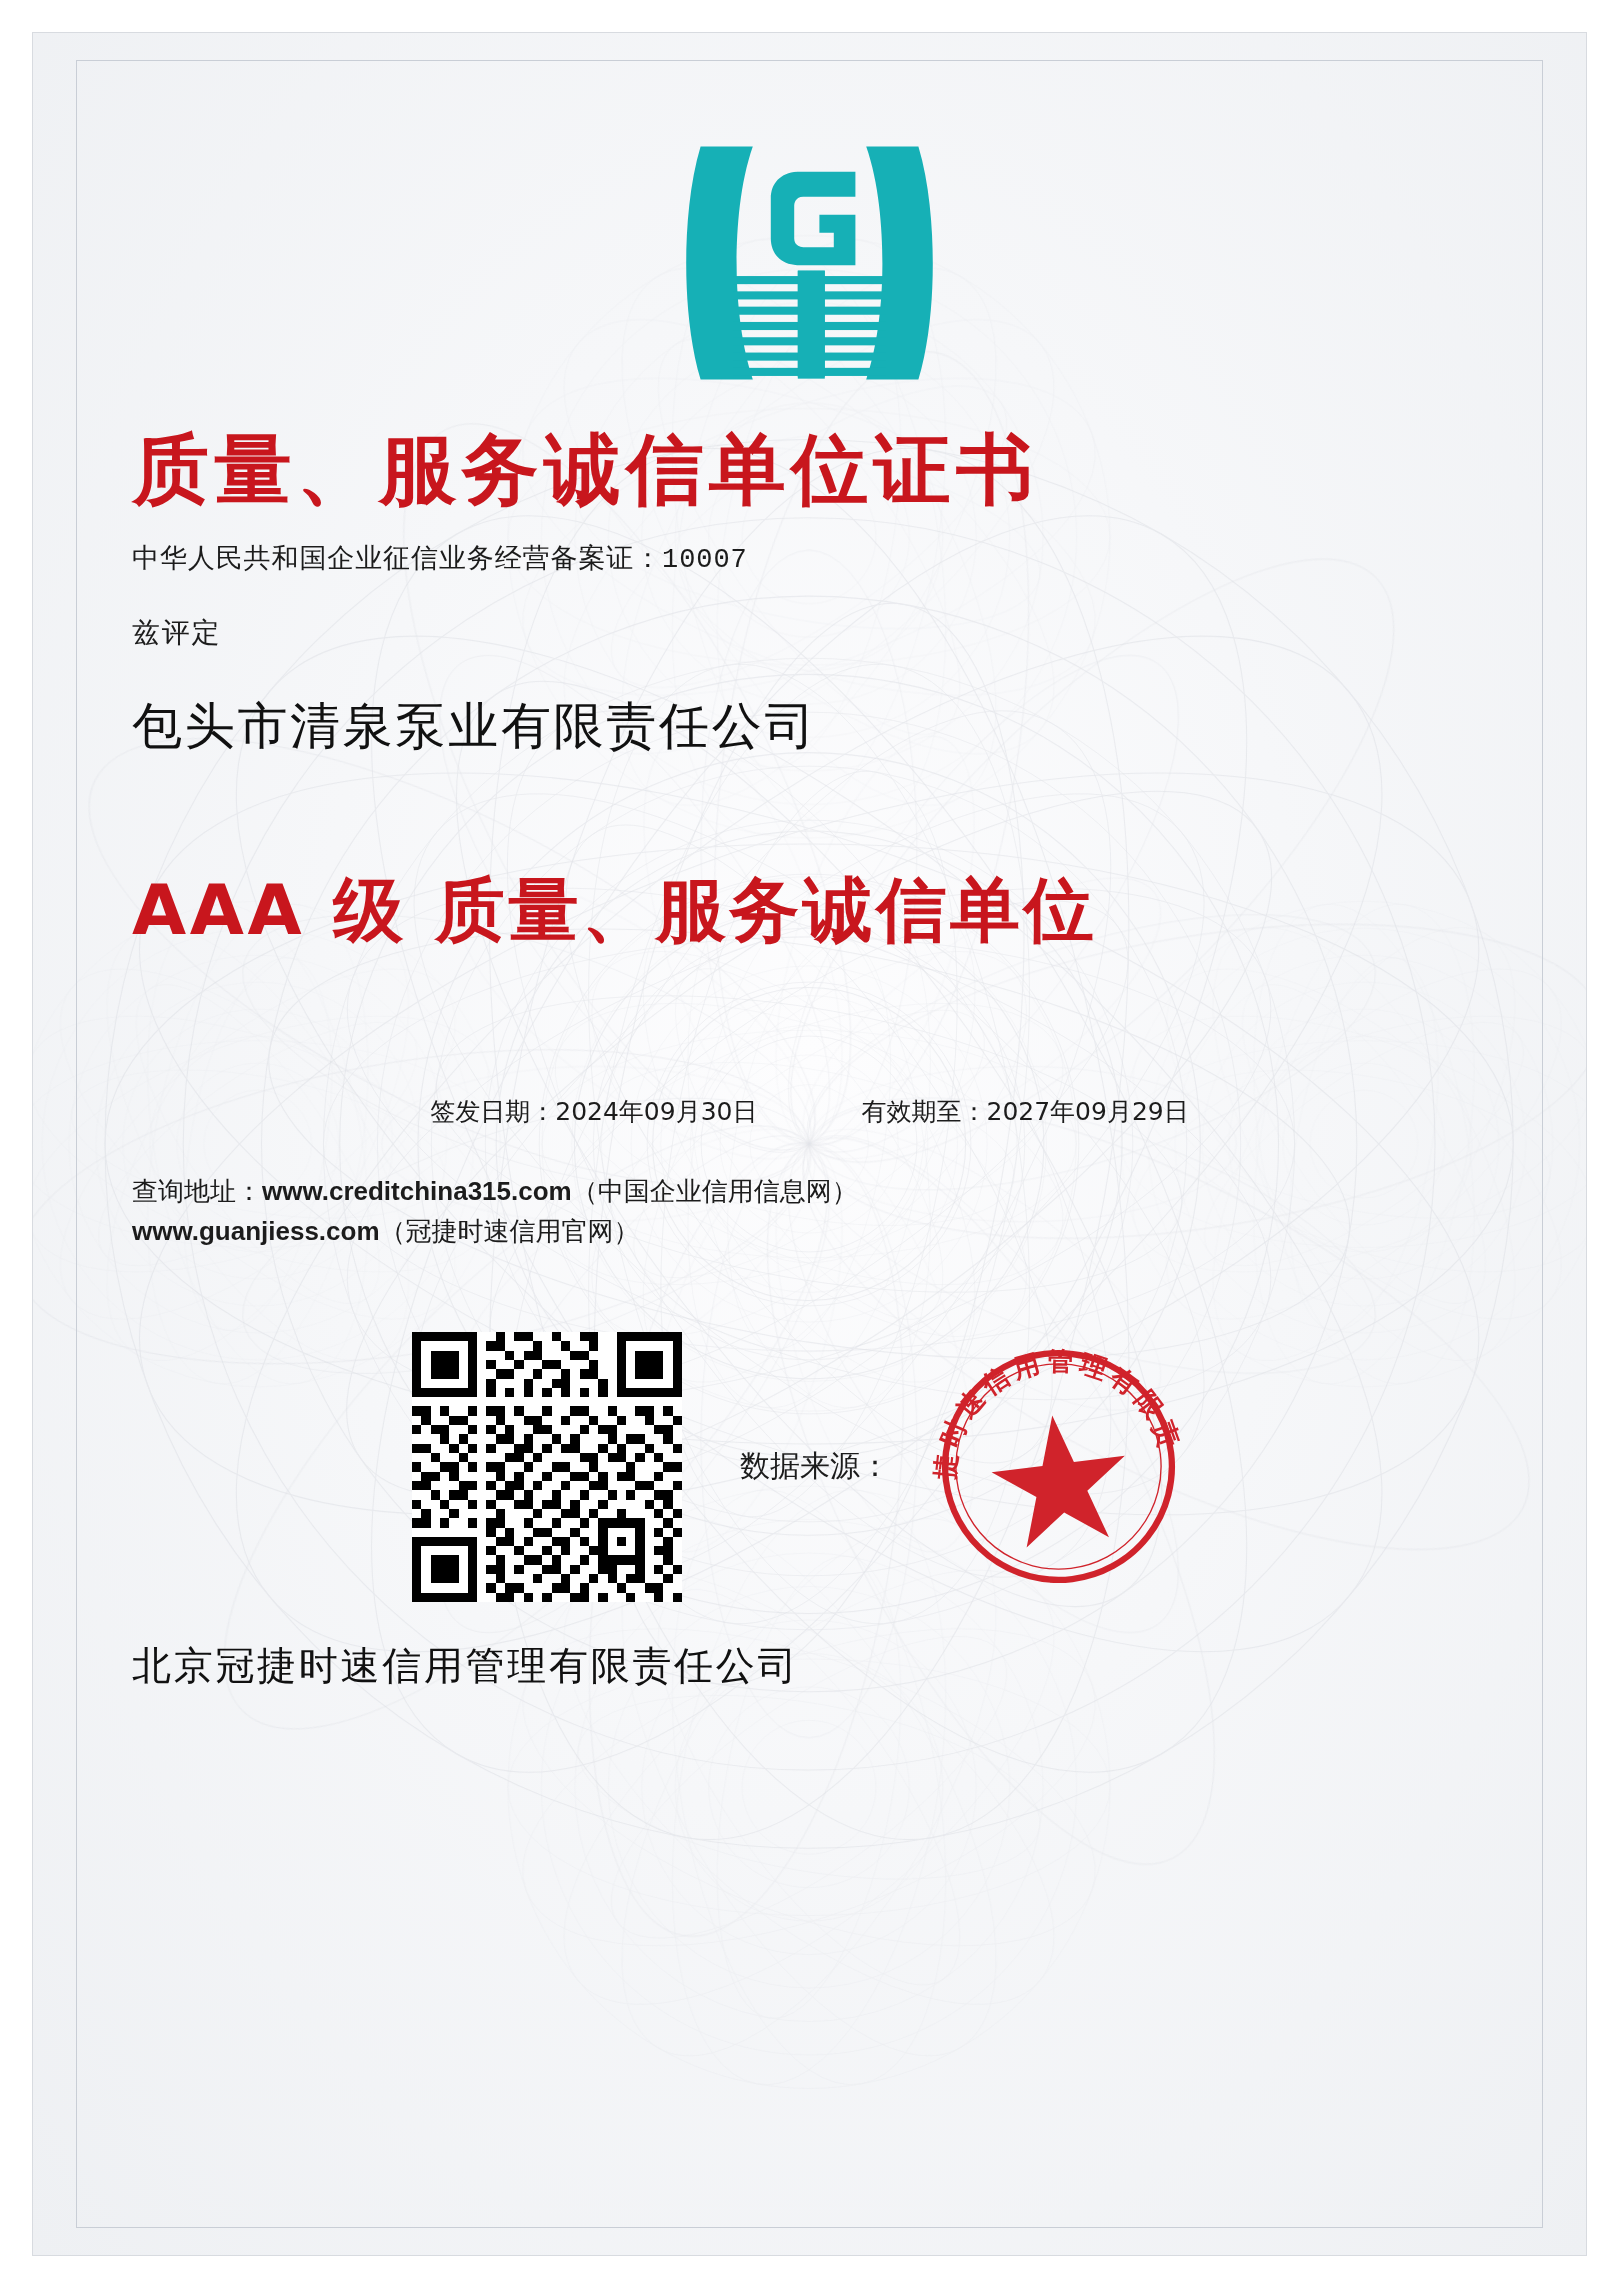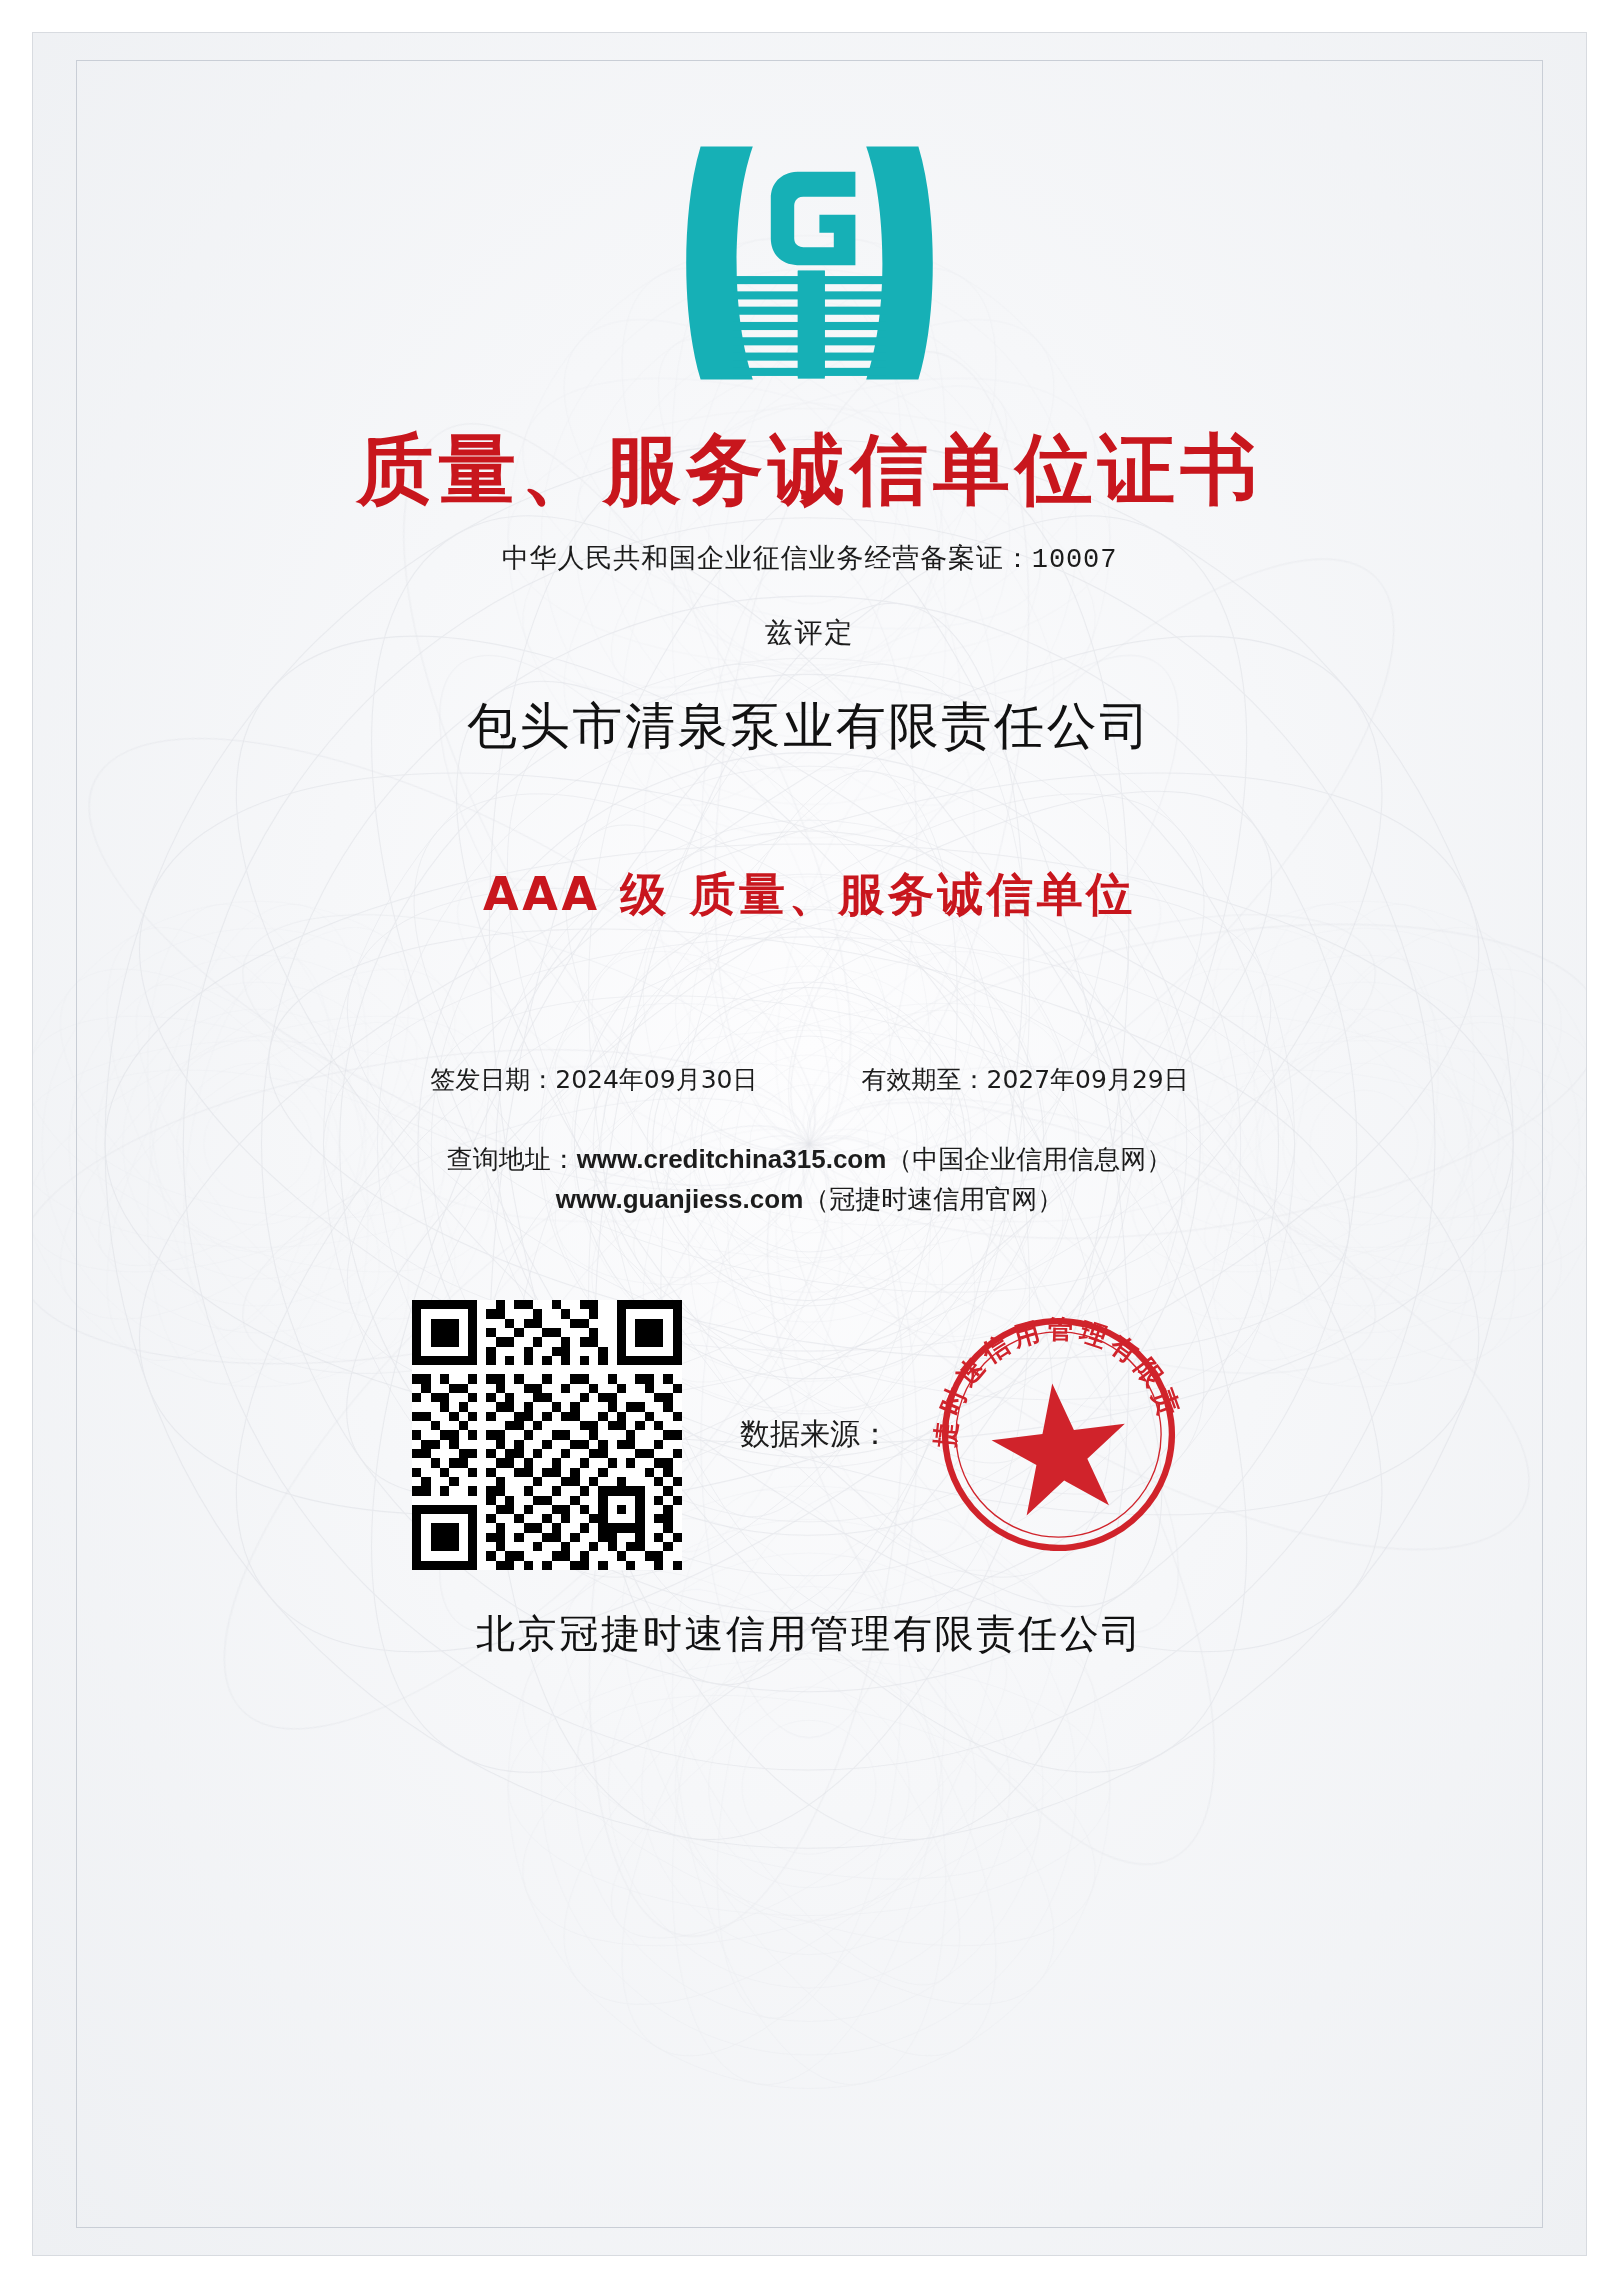--- a/index.html
+++ b/index.html
@@ -54,21 +54,21 @@
     pointer-events: none;
   }
 
   .content {
     position: relative;
     z-index: 5;
     width: 100%;
     height: 100%;
     box-sizing: border-box;
     padding: 63px 99px 36px 99px;
-    text-align: center;
+    text-align: left;
   }
 
   
   .logo-wrap {
     margin-top: 43px;
     display: flex;
     justify-content: center;
   }
   .logo-wrap svg { display: block; }
 
@@ -117,21 +117,21 @@
     margin-top: 41px;
     font-family: "DejaVu Sans", "Liberation Sans", sans-serif;
     font-size: 50px;
     color: #111111;
     letter-spacing: 2.7px;
   }
 
   .award {
     margin-top: 104px;
     font-family: "DejaVu Sans", "Liberation Sans", sans-serif;
-    font-size: 46px;
+    font-size: 70px;
     font-weight: bold;
     color: #c8161d;
     letter-spacing: 3.6px;
     white-space: nowrap;
   }
 
   
   .dates {
     margin-top: 137px;
     display: flex;

